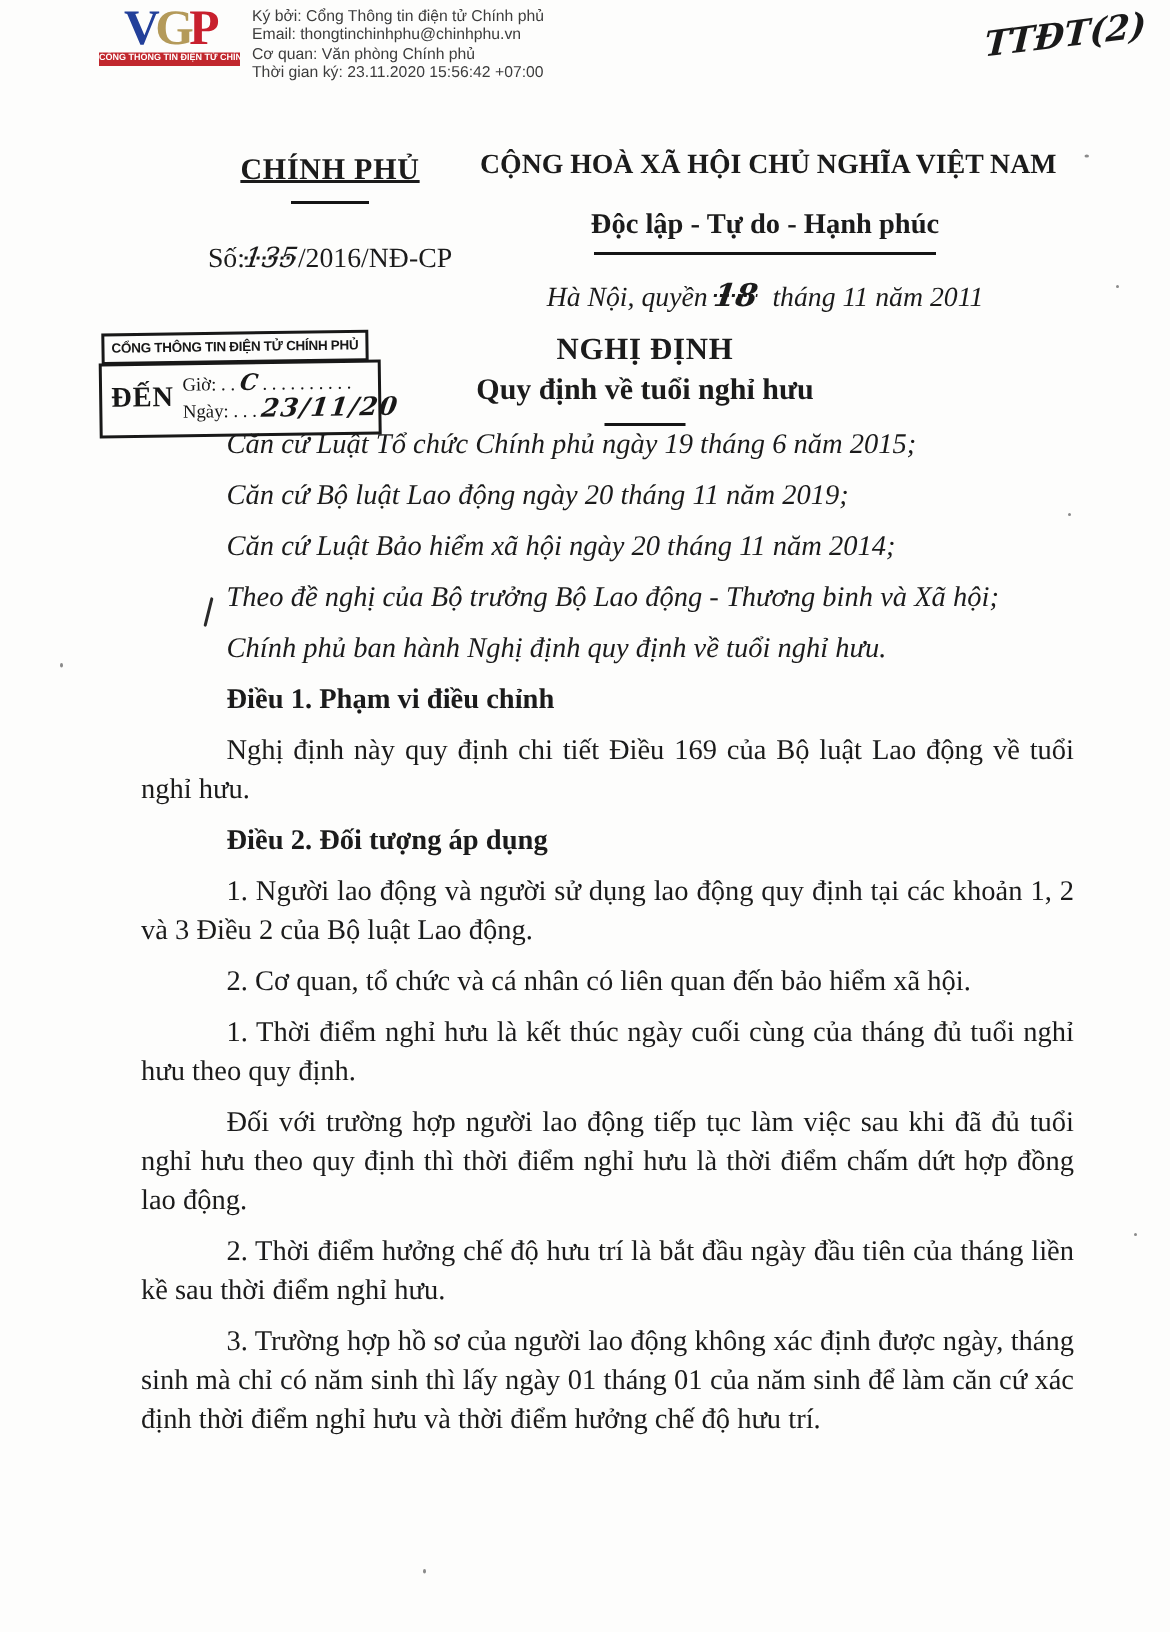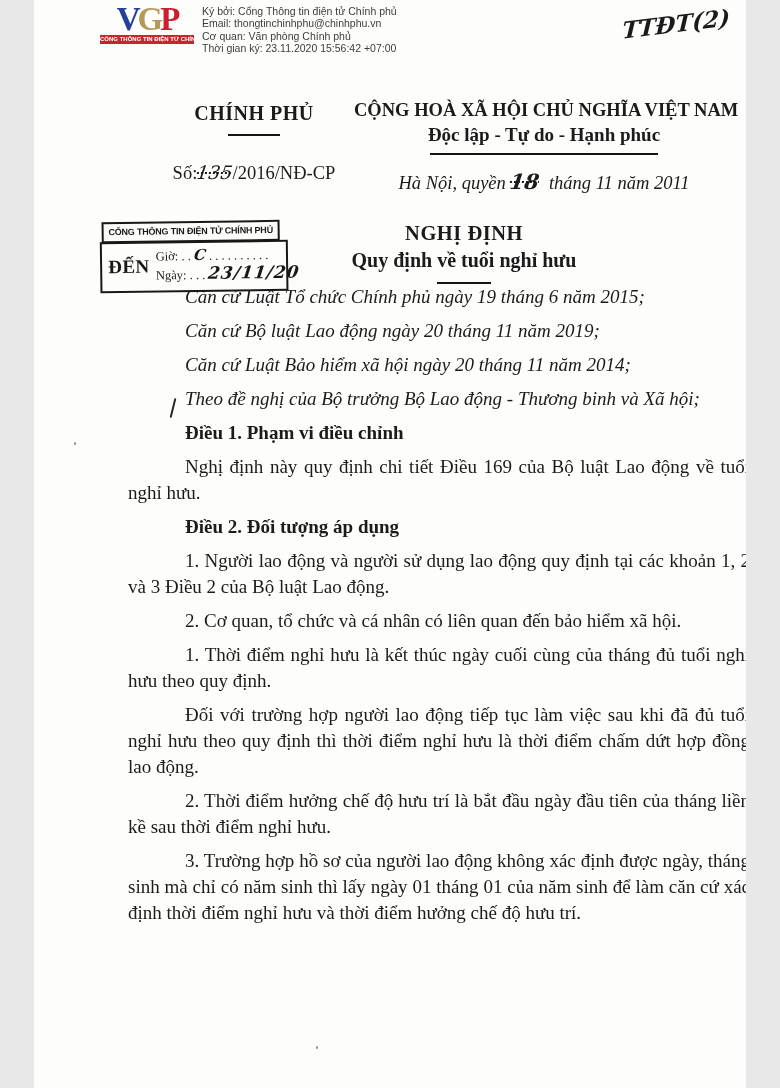--- a/index.html
+++ b/index.html
@@ -1,39 +1,39 @@
 <!DOCTYPE html>
 <html><head>
 <meta charset="utf-8">
 <style>
   * { margin:0; padding:0; box-sizing:border-box; }
   html,body { background:#e8e8e8; }
   .page {
-    position:relative; width:712px; height:1088px; background:#fdfdfc;
+    position:relative; width:780px; height:1088px; background:#fdfdfc;
     font-family:"Liberation Serif", serif; color:#1b1b1b; overflow:hidden;
     margin:0 auto;
   }
   
   .sig-block { position:absolute; left:66px; top:4px; display:flex; gap:8px; }
   .vgp-logo { width:94px; }
   .vgp-letters { font-family:"Liberation Serif", serif; font-weight:bold; font-size:33px; line-height:30px; letter-spacing:-3px; text-align:center; }
   .vgp-banner { margin-top:1px; background:#c1272d; color:#fff; font-family:"Liberation Sans", sans-serif; font-weight:bold; font-size:6px; line-height:9px; text-align:center; white-space:nowrap; overflow:hidden; }
   .sig-lines { font-family:"Liberation Sans", sans-serif; font-size:10.5px; line-height:12.3px; color:#3c3c3c; padding-top:1px; }
   
   .handwrite { font-family:"DejaVu Serif", serif; font-style:italic; display:inline-block; transform:skewX(-8deg); }
   .strike-dotted { text-decoration:line-through; text-decoration-style:dotted; }
   .hand-note { position:absolute; right:16px; top:10px; font-size:23px; font-weight:bold; color:#1a1a1a; transform:rotate(-7deg) skewX(-10deg); font-family:"DejaVu Serif", serif; font-style:italic; }
   
   .hdr-left { position:absolute; left:110px; top:102px; width:220px; text-align:center; }
-  .hdr-left .issuer { font-weight:bold; font-size:20px; letter-spacing:0.5px; }
+  .hdr-left .issuer { font-weight:bold; font-size:20px; letter-spacing:0.5px;text-decoration:underline; }
   .hdr-left .rule { width:52px; height:2px; background:#151515; margin:9px auto 0 auto; }
   .hdr-left .doc-no { margin-top:26px; font-size:18.5px; white-space:nowrap; }
   .hdr-right { position:absolute; left:320px; top:100px; width:380px; text-align:center; }
   .hdr-right .national { font-weight:bold; font-size:18.5px; white-space:nowrap; }
-  .hdr-right .motto { font-weight:bold; font-size:19px; margin-top:3px; }
+  .hdr-right .motto { font-weight:bold; font-size:19px; margin-top:18px; }
   .hdr-right .rule { width:228px; height:2px; background:#151515; margin:7px auto 0 auto; }
   .hdr-right .place-date { margin-top:14px; font-style:italic; font-size:18.5px; }
   
   .stamp { position:absolute; left:66px; top:221px; width:188px; transform:rotate(-0.8deg); color:#181818; }
   .stamp-top { border:2px solid #181818; width:178px; margin-left:2px; font-family:"Liberation Sans", sans-serif; font-weight:bold; font-size:9px; line-height:11px; text-align:center; padding:3px 1px; white-space:nowrap; letter-spacing:-0.2px; }
   .stamp-main { border:2px solid #181818; border-top-width:2px; margin-top:-1px; width:188px; padding:4px 6px 6px 6px; display:flex; align-items:center; gap:6px; }
   .stamp-den { font-weight:bold; font-size:19px; font-family:"Liberation Serif", serif; letter-spacing:0.5px; }
   .stamp-fields { font-size:12.5px; line-height:17px; font-family:"Liberation Serif", serif; white-space:nowrap; }
   .stamp-fields .hw { font-size:15px; font-weight:bold; }
   .stamp-fields .hw-big { font-size:17px; font-weight:bold; letter-spacing:1px; }
@@ -115,20 +115,21 @@
     <div class="t2">Quy định về tuổi nghỉ hưu</div>
     <div class="rule"></div>
   </div>
 
   <div class="doc-body">
     <div id="preamble-container">
         <p class="preamble">Căn cứ Luật Tổ chức Chính phủ ngày 19 tháng 6 năm 2015;</p>
         <p class="preamble">Căn cứ Bộ luật Lao động ngày 20 tháng 11 năm 2019;</p>
         <p class="preamble">Căn cứ Luật Bảo hiểm xã hội ngày 20 tháng 11 năm 2014;</p>
         <p class="preamble">Theo đề nghị của Bộ trưởng Bộ Lao động - Thương binh và Xã hội;</p>
+        <p class="preamble">Chính phủ ban hành Nghị định quy định về tuổi nghỉ hưu.</p>
       </div>
     <div id="articles-container">
         <h3>Điều 1. Phạm vi điều chỉnh</h3>
         <p>Nghị định này quy định chi tiết Điều 169 của Bộ luật Lao động về tuổi nghỉ hưu.</p>
         <h3>Điều 2. Đối tượng áp dụng</h3>
         <p>1. Người lao động và người sử dụng lao động quy định tại các khoản 1, 2 và 3 Điều 2 của Bộ luật Lao động.</p>
         <p>2. Cơ quan, tổ chức và cá nhân có liên quan đến bảo hiểm xã hội.</p>
         <p>1. Thời điểm nghỉ hưu là kết thúc ngày cuối cùng của tháng đủ tuổi nghỉ hưu theo quy định.</p>
         <p>Đối với trường hợp người lao động tiếp tục làm việc sau khi đã đủ tuổi nghỉ hưu theo quy định thì thời điểm nghỉ hưu là thời điểm chấm dứt hợp đồng lao động.</p>
         <p>2. Thời điểm hưởng chế độ hưu trí là bắt đầu ngày đầu tiên của tháng liền kề sau thời điểm nghỉ hưu.</p>

